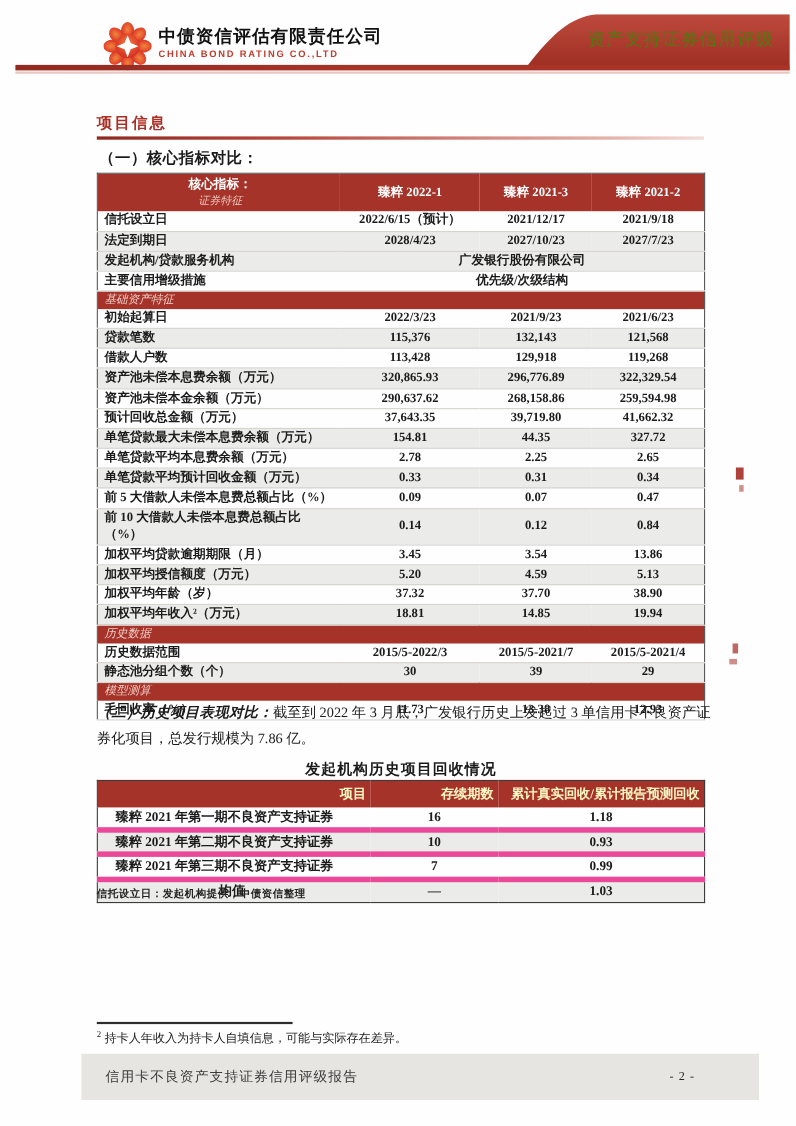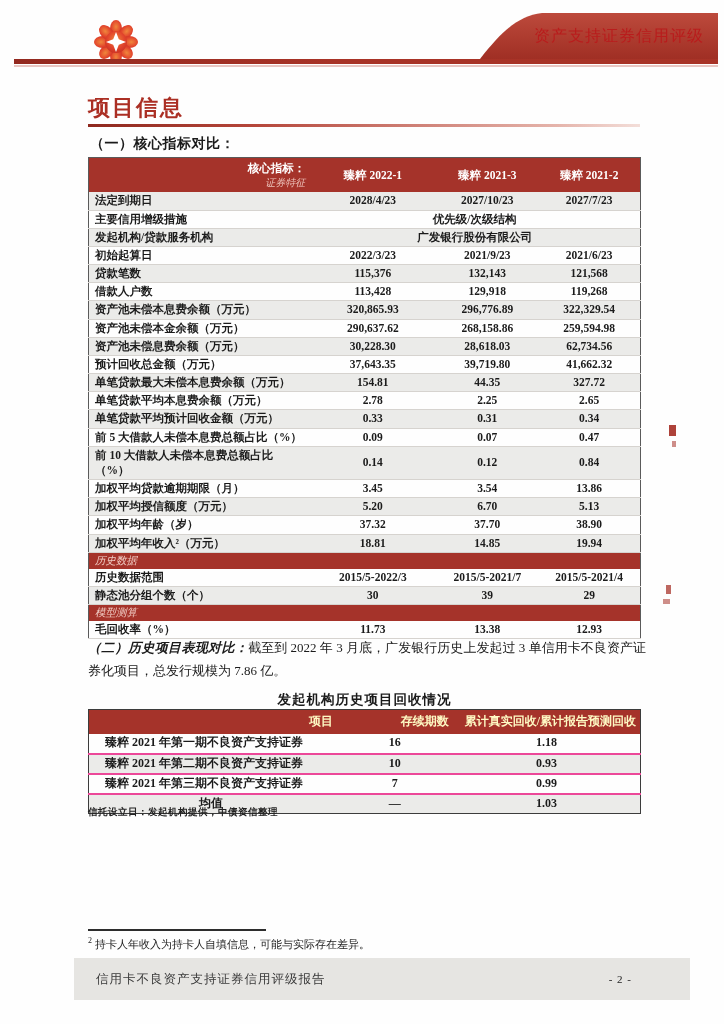--- a/index.html
+++ b/index.html
@@ -7,55 +7,55 @@
   body { font-family:"Liberation Serif","DejaVu Serif",serif; color:#1b1b1b; }
   .page { position:relative; width:724px; height:1024px; background:#fefefe; overflow:hidden; margin:0 auto; }
 
   
   .logo { position:absolute; left:94px; top:20px; width:44px; height:44px; }
   .company { position:absolute; left:144px; top:25px; line-height:1.1; }
   .company-cn { font-family:"Liberation Sans","DejaVu Sans",sans-serif; font-weight:bold; font-size:16px; letter-spacing:1px; color:#111; }
   .company-en { font-family:"Liberation Sans","DejaVu Sans",sans-serif; font-weight:bold; font-size:8.5px; letter-spacing:1.6px; color:#c13b2c; margin-top:2px; }
   .banner { position:absolute; right:6px; top:13px; width:238px; height:46px; }
   .banner svg { position:absolute; left:0; top:0; }
-  .banner-text { position:absolute; right:14px; top:0; height:46px; display:flex; align-items:center; color:#b91c1c; font-size:16px; letter-spacing:1px; font-family:"Liberation Sans","DejaVu Sans",sans-serif;margin-left:28px; }
+  .banner-text { position:absolute; right:14px; top:0; height:46px; display:flex; align-items:center; color:#4d7c0f; font-size:16px; letter-spacing:1px; font-family:"Liberation Sans","DejaVu Sans",sans-serif;margin-left:28px; }
   .header-band { position:absolute; left:14px; right:6px; top:59px; height:5px; background:linear-gradient(90deg,#93291f,#a83327 45%,#a83327); }
   .header-band-light { position:absolute; left:14px; right:6px; top:65px; height:2px; background:#d7988f; opacity:.55; }
 
   
-  .section-title { position:absolute; left:88px; top:93px; font-family:"Liberation Sans","DejaVu Sans",sans-serif; font-weight:bold; font-size:22px; color:#ab2f24; letter-spacing:2px; }
+  .section-title { position:absolute; left:88px; top:103px; font-family:"Liberation Sans","DejaVu Sans",sans-serif; font-weight:bold; font-size:14px; color:#ab2f24; letter-spacing:2px; }
   .section-rule { position:absolute; left:88px; top:124px; width:552px; height:3px; background:linear-gradient(90deg,#8e281e,#b5463a 30%,#e5b4ab 85%,#f3ded9); }
   .sub-label-1 { position:absolute; left:90px; top:135px; font-size:14px; font-weight:bold; letter-spacing:.5px; }
 
   
   .tbl { border-collapse:collapse; width:553px; table-layout:fixed; }
   .tbl td, .tbl th { padding:1px 4px; font-size:11.5px; line-height:1.32; }
   .tbl-core { position:absolute; left:88px; top:157px; border:1px solid #5a5a5a; }
   .tbl-core thead th { background:#a5332a; color:#ffffff; text-align:center; vertical-align:middle; font-weight:bold; padding:3px 4px; }
-  .tbl-core thead th.lbl { text-align:right; padding-left:6px;margin-top:32px; }
+  .tbl-core thead th.lbl { text-align:center; padding-left:6px;margin-top:32px; }
   .hdr-l1 { display:block; font-weight:bold; color:#fff; }
   .hdr-l2 { display:block; font-style:italic; font-weight:normal; color:#eec4bc; font-size:10px; }
   .tbl-core td.lbl { font-weight:bold; text-align:left; padding-left:6px; }
   .tbl-core td.val { font-weight:bold; text-align:center; }
   .tbl-core tr.data-row td { border-bottom:1px solid #d6d3cf; height:16px; }
   .tbl-core tr.shade td { background:#ebebe9; }
   .tbl-core tr.section-row td { background:#a5332a; color:#f0cbc3; font-style:italic; font-size:10.5px; padding:1px 6px; height:13px; border:none; }
 
   .para-2 { position:absolute; left:88px; top:636px; width:558px; font-size:13px; line-height:1.78; text-align:justify; }
   .para-2 b { letter-spacing:.3px;font-style:italic; }
 
   .tbl2-title { position:absolute; left:88px; top:691px; width:553px; text-align:center; font-weight:bold; font-size:13.5px; letter-spacing:1px; }
   .tbl-hist { position:absolute; left:88px; top:709px; border:1px solid #3c3c3c; }
   .tbl-hist thead th { background:#a5332a; color:#fef9c3; font-weight:bold; text-align:right; padding:4px 4px; font-size:12px; }
   .tbl-hist td { height:20px; font-size:12px; }
   .tbl-hist td.lbl { font-weight:bold; padding-left:16px; text-align:left; }
   .tbl-hist td.lbl.center { text-align:center; padding-left:0; }
   .tbl-hist td.val { text-align:center; font-weight:bold; }
   .tbl-hist tr.shade td { background:#ebebe9; }
-  .tbl-hist tr td { border-bottom:2px solid #ec4899; }
+  .tbl-hist tr td { border-bottom:5px solid #ec4899; }
   .tbl-hist tr:last-child td { border-bottom:none; }
 
   .source-note { position:absolute; left:88px; top:806px; font-size:9.5px; font-weight:bold; letter-spacing:.5px; color:#222; }
 
   
   .footnote-rule { position:absolute; left:88px; top:929px; width:178px; height:2px; background:#2d2d2d; }
   .footnote { position:absolute; left:88px; top:936px; font-size:11px; color:#222; }
   .footnote sup { font-size:8px; margin-right:3px; }
   .footer-bar { position:absolute; left:74px; top:958px; width:616px; height:42px; background:#e6e5e2; display:flex; align-items:center; }
   .footer-title { margin-left:22px; font-size:12.5px; color:#3a3a3a; letter-spacing:1px; }
@@ -104,20 +104,24 @@
         <g transform="rotate(270)">
             <ellipse cx="0" cy="-13.5" rx="6" ry="8.5" fill="url(#pg)"></ellipse>
           </g>
         <g transform="rotate(315)">
             <ellipse cx="0" cy="-13.5" rx="6" ry="8.5" fill="url(#pg)"></ellipse>
           </g>
         <circle cx="0" cy="0" r="11" fill="url(#pg)"></circle>
         <path d="M0,-10 L2.8,-2.8 L10,0 L2.8,2.8 L0,10 L-2.8,2.8 L-10,0 L-2.8,-2.8 Z" fill="#ffffff"></path>
       </g>
     </svg>
+  </div>
+  <div class="company">
+    <div class="company-cn">中债资信评估有限责任公司</div>
+    <div class="company-en">CHINA BOND RATING CO.,LTD</div>
   </div>
   <div class="banner">
     <svg width="238" height="46" viewBox="0 0 238 46">
       <defs>
         <linearGradient id="bg" x1="0" y1="0" x2="0" y2="1">
           <stop offset="0%" stop-color="#bd4a3c"></stop>
           <stop offset="100%" stop-color="#a02f24"></stop>
         </linearGradient>
       </defs>
       <path d="M238,0 L62,0 C38,3 22,18 0,46 L238,46 Z" fill="url(#bg)"></path>
@@ -143,33 +147,42 @@
         <th class="lbl">
           <span class="hdr-l1">核心指标：</span>
           <span class="hdr-l2">证券特征</span>
         </th>
         <th>臻粹 2022-1</th>
         <th>臻粹 2021-3</th>
         <th>臻粹 2021-2</th>
       </tr>
     </thead>
     <tbody id="core-tbody">
+        <tr class="data-row">
+          <td class="lbl">信托设立日</td>
+          <td class="val">2022/6/15（预计）</td>
+          <td class="val">2021/12/17</td>
+          <td class="val">2021/9/18</td>
+        </tr>
         <tr class="data-row shade">
           <td class="lbl">法定到期日</td>
           <td class="val">2028/4/23</td>
           <td class="val">2027/10/23</td>
           <td class="val">2027/7/23</td>
         </tr>
+        <tr class="data-row shade">
+          <td class="lbl">发起机构/贷款服务机构</td>
+          <td class="val" colspan="3">广发银行股份有限公司</td>
+        </tr>
         <tr class="data-row">
           <td class="lbl">主要信用增级措施</td>
           <td class="val" colspan="3">优先级/次级结构</td>
         </tr>
-        <tr class="data-row shade">
-          <td class="lbl">发起机构/贷款服务机构</td>
-          <td class="val" colspan="3">广发银行股份有限公司</td>
+        <tr class="section-row">
+          <td colspan="4">基础资产特征</td>
         </tr>
         <tr class="data-row">
           <td class="lbl">初始起算日</td>
           <td class="val">2022/3/23</td>
           <td class="val">2021/9/23</td>
           <td class="val">2021/6/23</td>
         </tr>
         <tr class="data-row shade">
           <td class="lbl">贷款笔数</td>
           <td class="val">115,376</td>
@@ -187,26 +200,20 @@
           <td class="val">320,865.93</td>
           <td class="val">296,776.89</td>
           <td class="val">322,329.54</td>
         </tr>
         <tr class="data-row">
           <td class="lbl">资产池未偿本金余额（万元）</td>
           <td class="val">290,637.62</td>
           <td class="val">268,158.86</td>
           <td class="val">259,594.98</td>
         </tr>
-        <tr class="data-row shade">
-          <td class="lbl">资产池未偿息费余额（万元）</td>
-          <td class="val">30,228.30</td>
-          <td class="val">28,618.03</td>
-          <td class="val">62,734.56</td>
-        </tr>
         <tr class="data-row">
           <td class="lbl">预计回收总金额（万元）</td>
           <td class="val">37,643.35</td>
           <td class="val">39,719.80</td>
           <td class="val">41,662.32</td>
         </tr>
         <tr class="data-row shade">
           <td class="lbl">单笔贷款最大未偿本息费余额（万元）</td>
           <td class="val">154.81</td>
           <td class="val">44.35</td>
@@ -238,21 +245,21 @@
         </tr>
         <tr class="data-row">
           <td class="lbl">加权平均贷款逾期期限（月）</td>
           <td class="val">3.45</td>
           <td class="val">3.54</td>
           <td class="val">13.86</td>
         </tr>
         <tr class="data-row shade">
           <td class="lbl">加权平均授信额度（万元）</td>
           <td class="val">5.20</td>
-          <td class="val">6.70</td>
+          <td class="val">4.59</td>
           <td class="val">5.13</td>
         </tr>
         <tr class="data-row">
           <td class="lbl">加权平均年龄（岁）</td>
           <td class="val">37.32</td>
           <td class="val">37.70</td>
           <td class="val">38.90</td>
         </tr>
         <tr class="data-row shade">
           <td class="lbl">加权平均年收入²（万元）</td>

